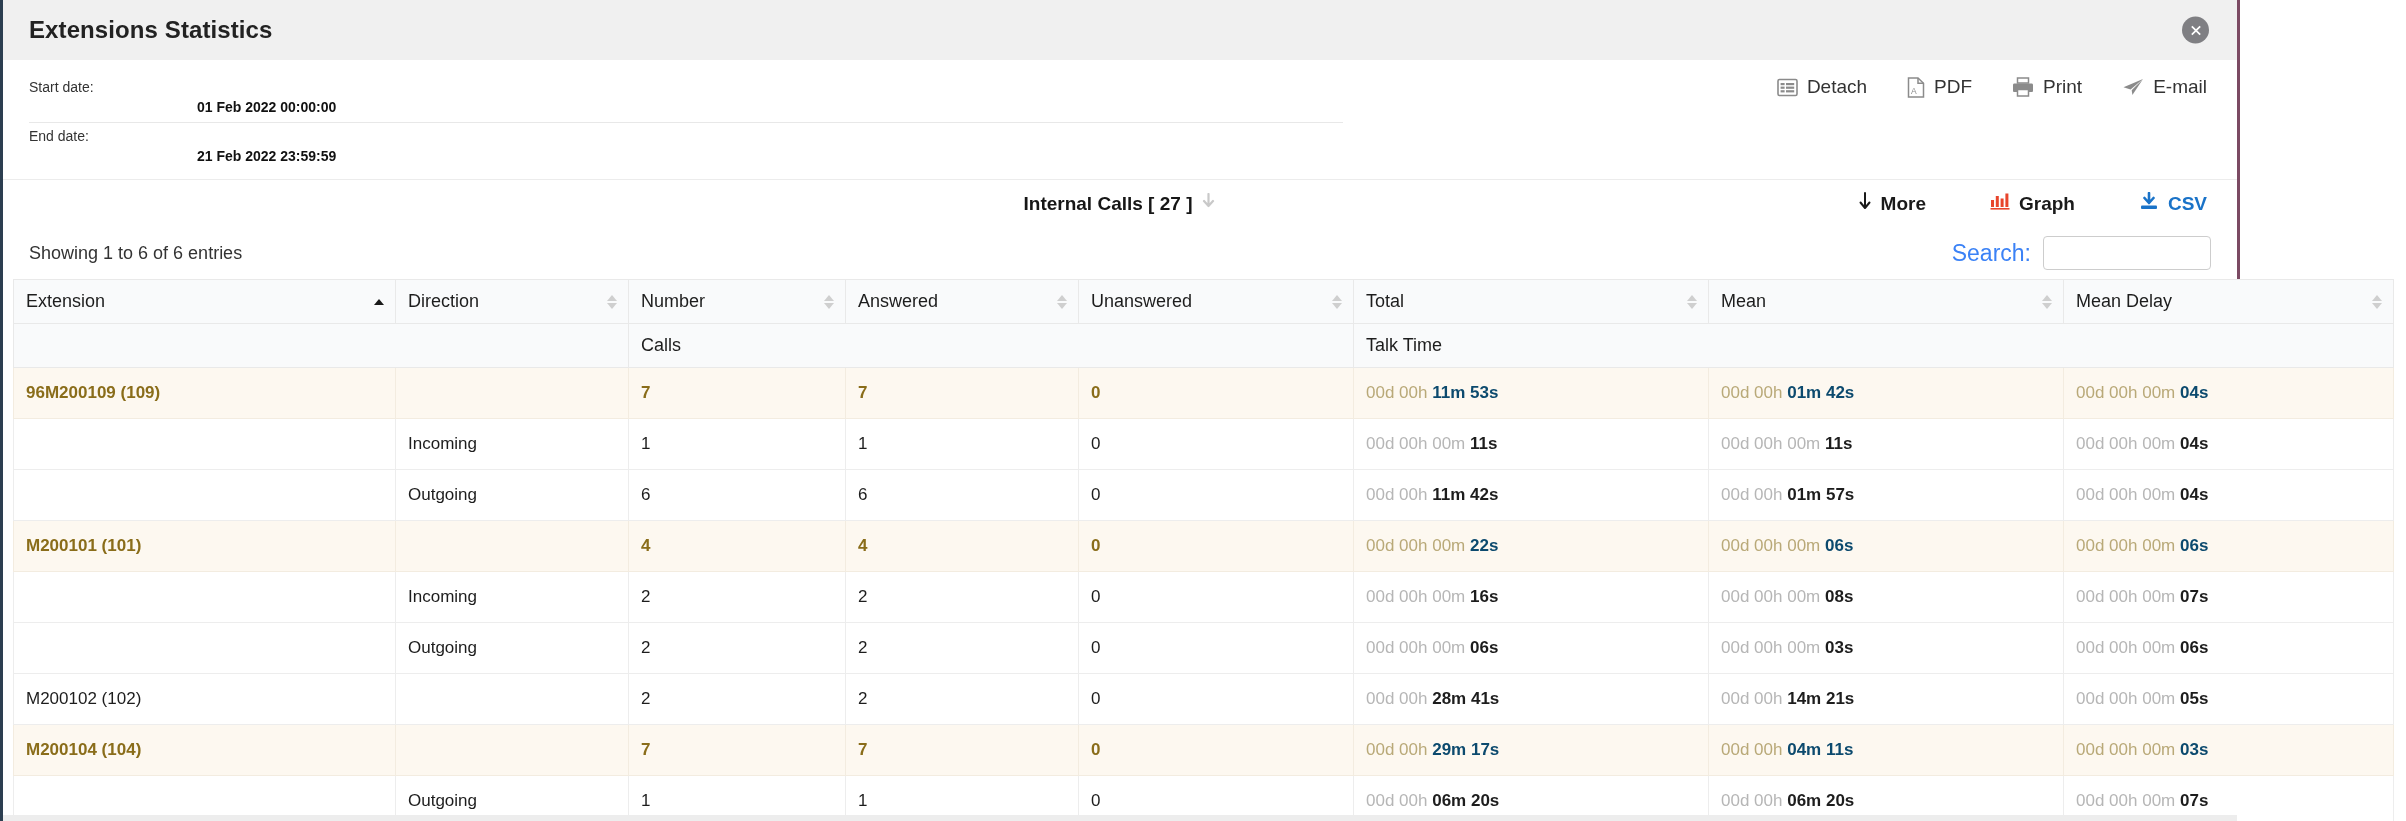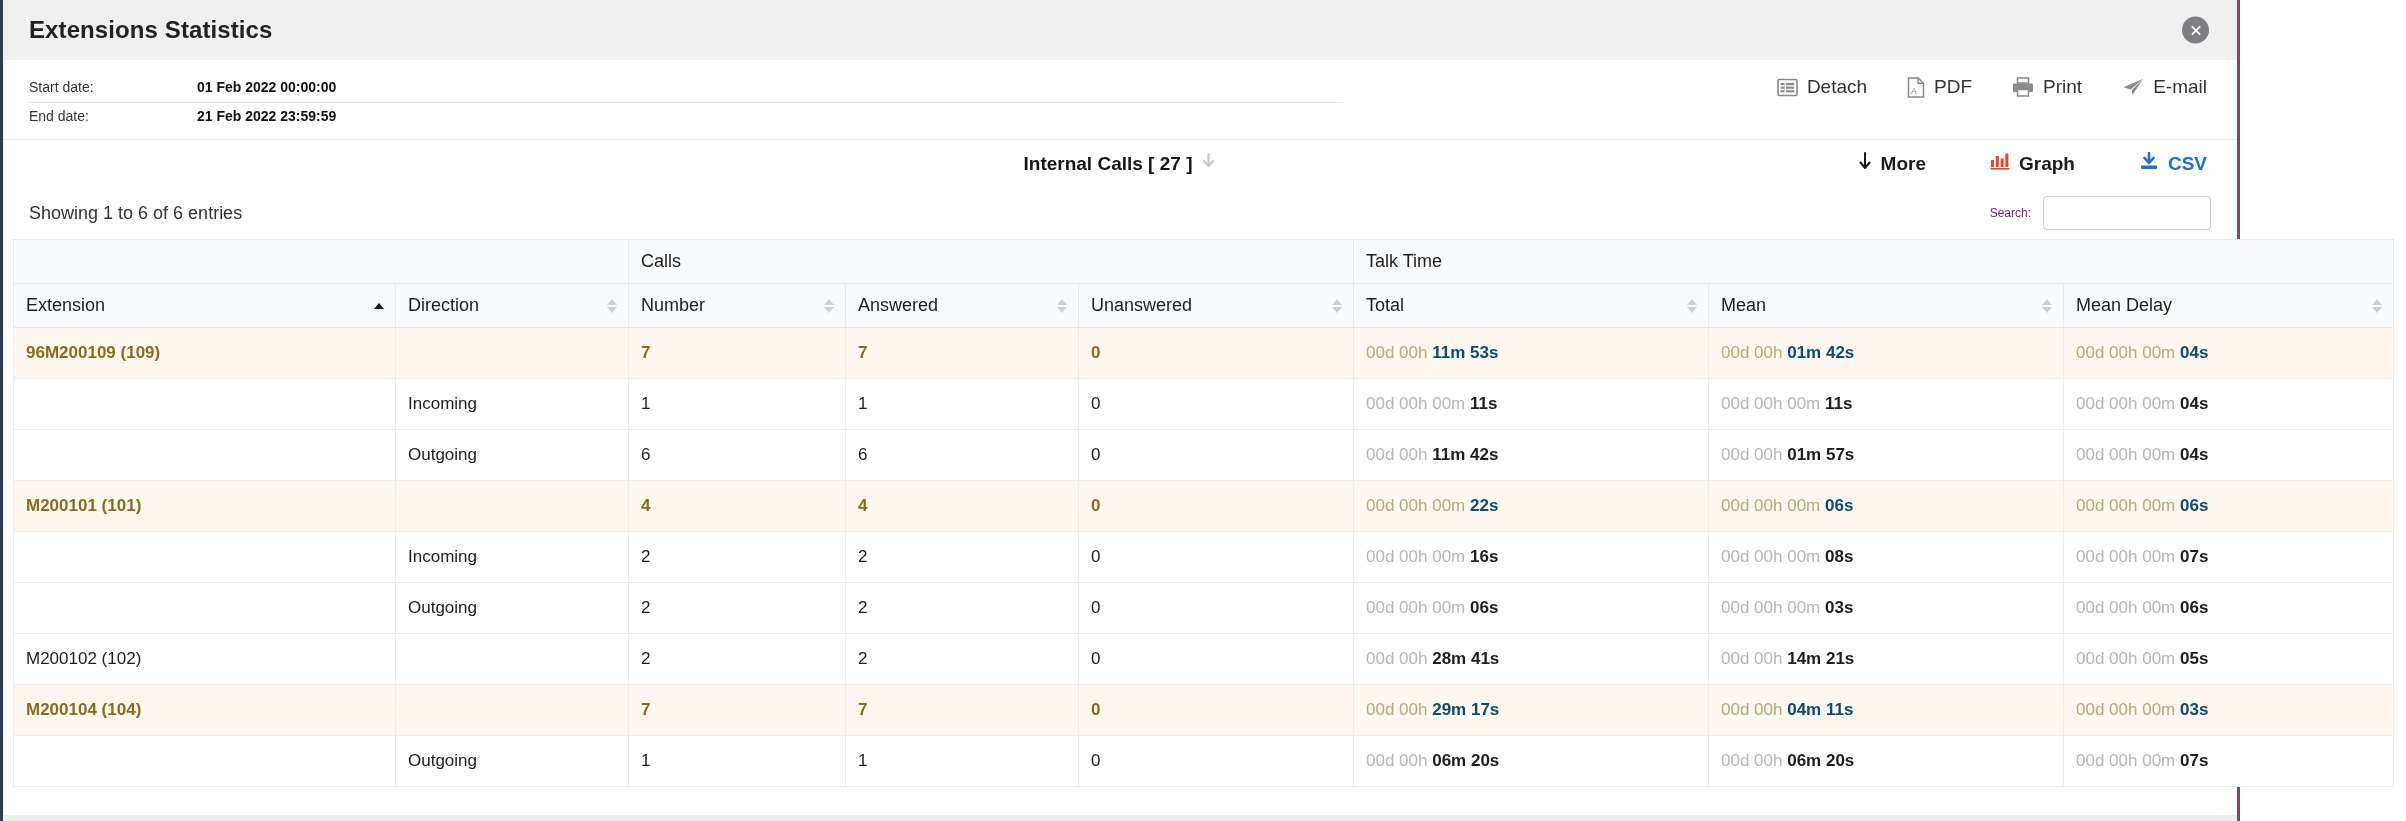--- a/index.html
+++ b/index.html
@@ -56,21 +56,21 @@
     padding-left: 26px;
   }
   .date-line {
     display: flex;
     font-size: 14px;
     line-height: 22px;
     padding: 2px 0;
   }
   .date-line.first { border-bottom: 1px solid #e8e8e8; padding-bottom: 4px; }
   .date-label { width: 168px; color: #333333; }
-  .date-value { color: #111111; font-weight: bold; }
+  .date-value { color: #111111; font-weight: bold; margin-top: 20px; }
 
   
   .toolbar {
     position: absolute;
     right: 30px;
     top: 16px;
     display: flex;
     align-items: center;
     gap: 40px;
   }
@@ -118,21 +118,21 @@
     display: flex; align-items: center;
     padding: 0 26px;
     position: relative;
   }
   .showing { font-size: 18px; color: #333333; }
   .search-wrap {
     position: absolute; right: 26px; top: 50%;
     transform: translateY(-50%);
     display: flex; align-items: center; gap: 12px;
   }
-  .search-label { font-size: 12px; color: #701a75; }
+  .search-label { font-size: 23px; color: #3b82f6; }
   .search-input {
     width: 168px; height: 34px;
     border: 1px solid #cdcdcd;
     border-radius: 4px;
     background: #ffffff;
     padding: 0 8px;
     font-family: "Liberation Sans", sans-serif;
     font-size: 16px;
     outline: none;
   }
@@ -326,80 +326,80 @@
           <col style="width:233px">
         <col style="width:217px">
           <col style="width:233px">
           <col style="width:275px">
         <col style="width:355px">
           <col style="width:355px">
           <col style="width:330px">
       </colgroup>
       <thead>
         <tr>
+          <th class="col">
+            <span>Extension</span>
+            <span class="sort-ico asc">
+                <i class="tri up"></i>
+              </span>
+          </th>
+          <th class="col">
+            <span>Direction</span>
+            <span class="sort-ico">
+                <i class="tri up"></i>
+                <i class="tri down"></i>
+              </span>
+          </th>
+          <th class="col">
+            <span>Number</span>
+            <span class="sort-ico">
+                <i class="tri up"></i>
+                <i class="tri down"></i>
+              </span>
+          </th>
+          <th class="col">
+            <span>Answered</span>
+            <span class="sort-ico">
+                <i class="tri up"></i>
+                <i class="tri down"></i>
+              </span>
+          </th>
+          <th class="col">
+            <span>Unanswered</span>
+            <span class="sort-ico">
+                <i class="tri up"></i>
+                <i class="tri down"></i>
+              </span>
+          </th>
+          <th class="col">
+            <span>Total</span>
+            <span class="sort-ico">
+                <i class="tri up"></i>
+                <i class="tri down"></i>
+              </span>
+          </th>
+          <th class="col">
+            <span>Mean</span>
+            <span class="sort-ico">
+                <i class="tri up"></i>
+                <i class="tri down"></i>
+              </span>
+          </th>
+          <th class="col">
+            <span>Mean Delay</span>
+            <span class="sort-ico">
+                <i class="tri up"></i>
+                <i class="tri down"></i>
+              </span>
+          </th>
+        </tr>
+        <tr>
           <th class="grp empty" colspan="2"></th>
           <th class="grp" colspan="3">Calls</th>
           <th class="grp" colspan="3">Talk Time</th>
-        </tr>
-        <tr>
-          <th class="col">
-            <span>Extension</span>
-            <span class="sort-ico asc">
-                <i class="tri up"></i>
-              </span>
-          </th>
-          <th class="col">
-            <span>Direction</span>
-            <span class="sort-ico">
-                <i class="tri up"></i>
-                <i class="tri down"></i>
-              </span>
-          </th>
-          <th class="col">
-            <span>Number</span>
-            <span class="sort-ico">
-                <i class="tri up"></i>
-                <i class="tri down"></i>
-              </span>
-          </th>
-          <th class="col">
-            <span>Answered</span>
-            <span class="sort-ico">
-                <i class="tri up"></i>
-                <i class="tri down"></i>
-              </span>
-          </th>
-          <th class="col">
-            <span>Unanswered</span>
-            <span class="sort-ico">
-                <i class="tri up"></i>
-                <i class="tri down"></i>
-              </span>
-          </th>
-          <th class="col">
-            <span>Total</span>
-            <span class="sort-ico">
-                <i class="tri up"></i>
-                <i class="tri down"></i>
-              </span>
-          </th>
-          <th class="col">
-            <span>Mean</span>
-            <span class="sort-ico">
-                <i class="tri up"></i>
-                <i class="tri down"></i>
-              </span>
-          </th>
-          <th class="col">
-            <span>Mean Delay</span>
-            <span class="sort-ico">
-                <i class="tri up"></i>
-                <i class="tri down"></i>
-              </span>
-          </th>
         </tr>
       </thead>
       <tbody id="tbody">
           <tr class="summary">
             <td>96M200109 (109)</td>
             <td></td>
             <td>7</td>
             <td>7</td>
             <td>0</td>
             <td><span class="dim">00d 00h </span><span class="lit">11m 53s</span></td>

